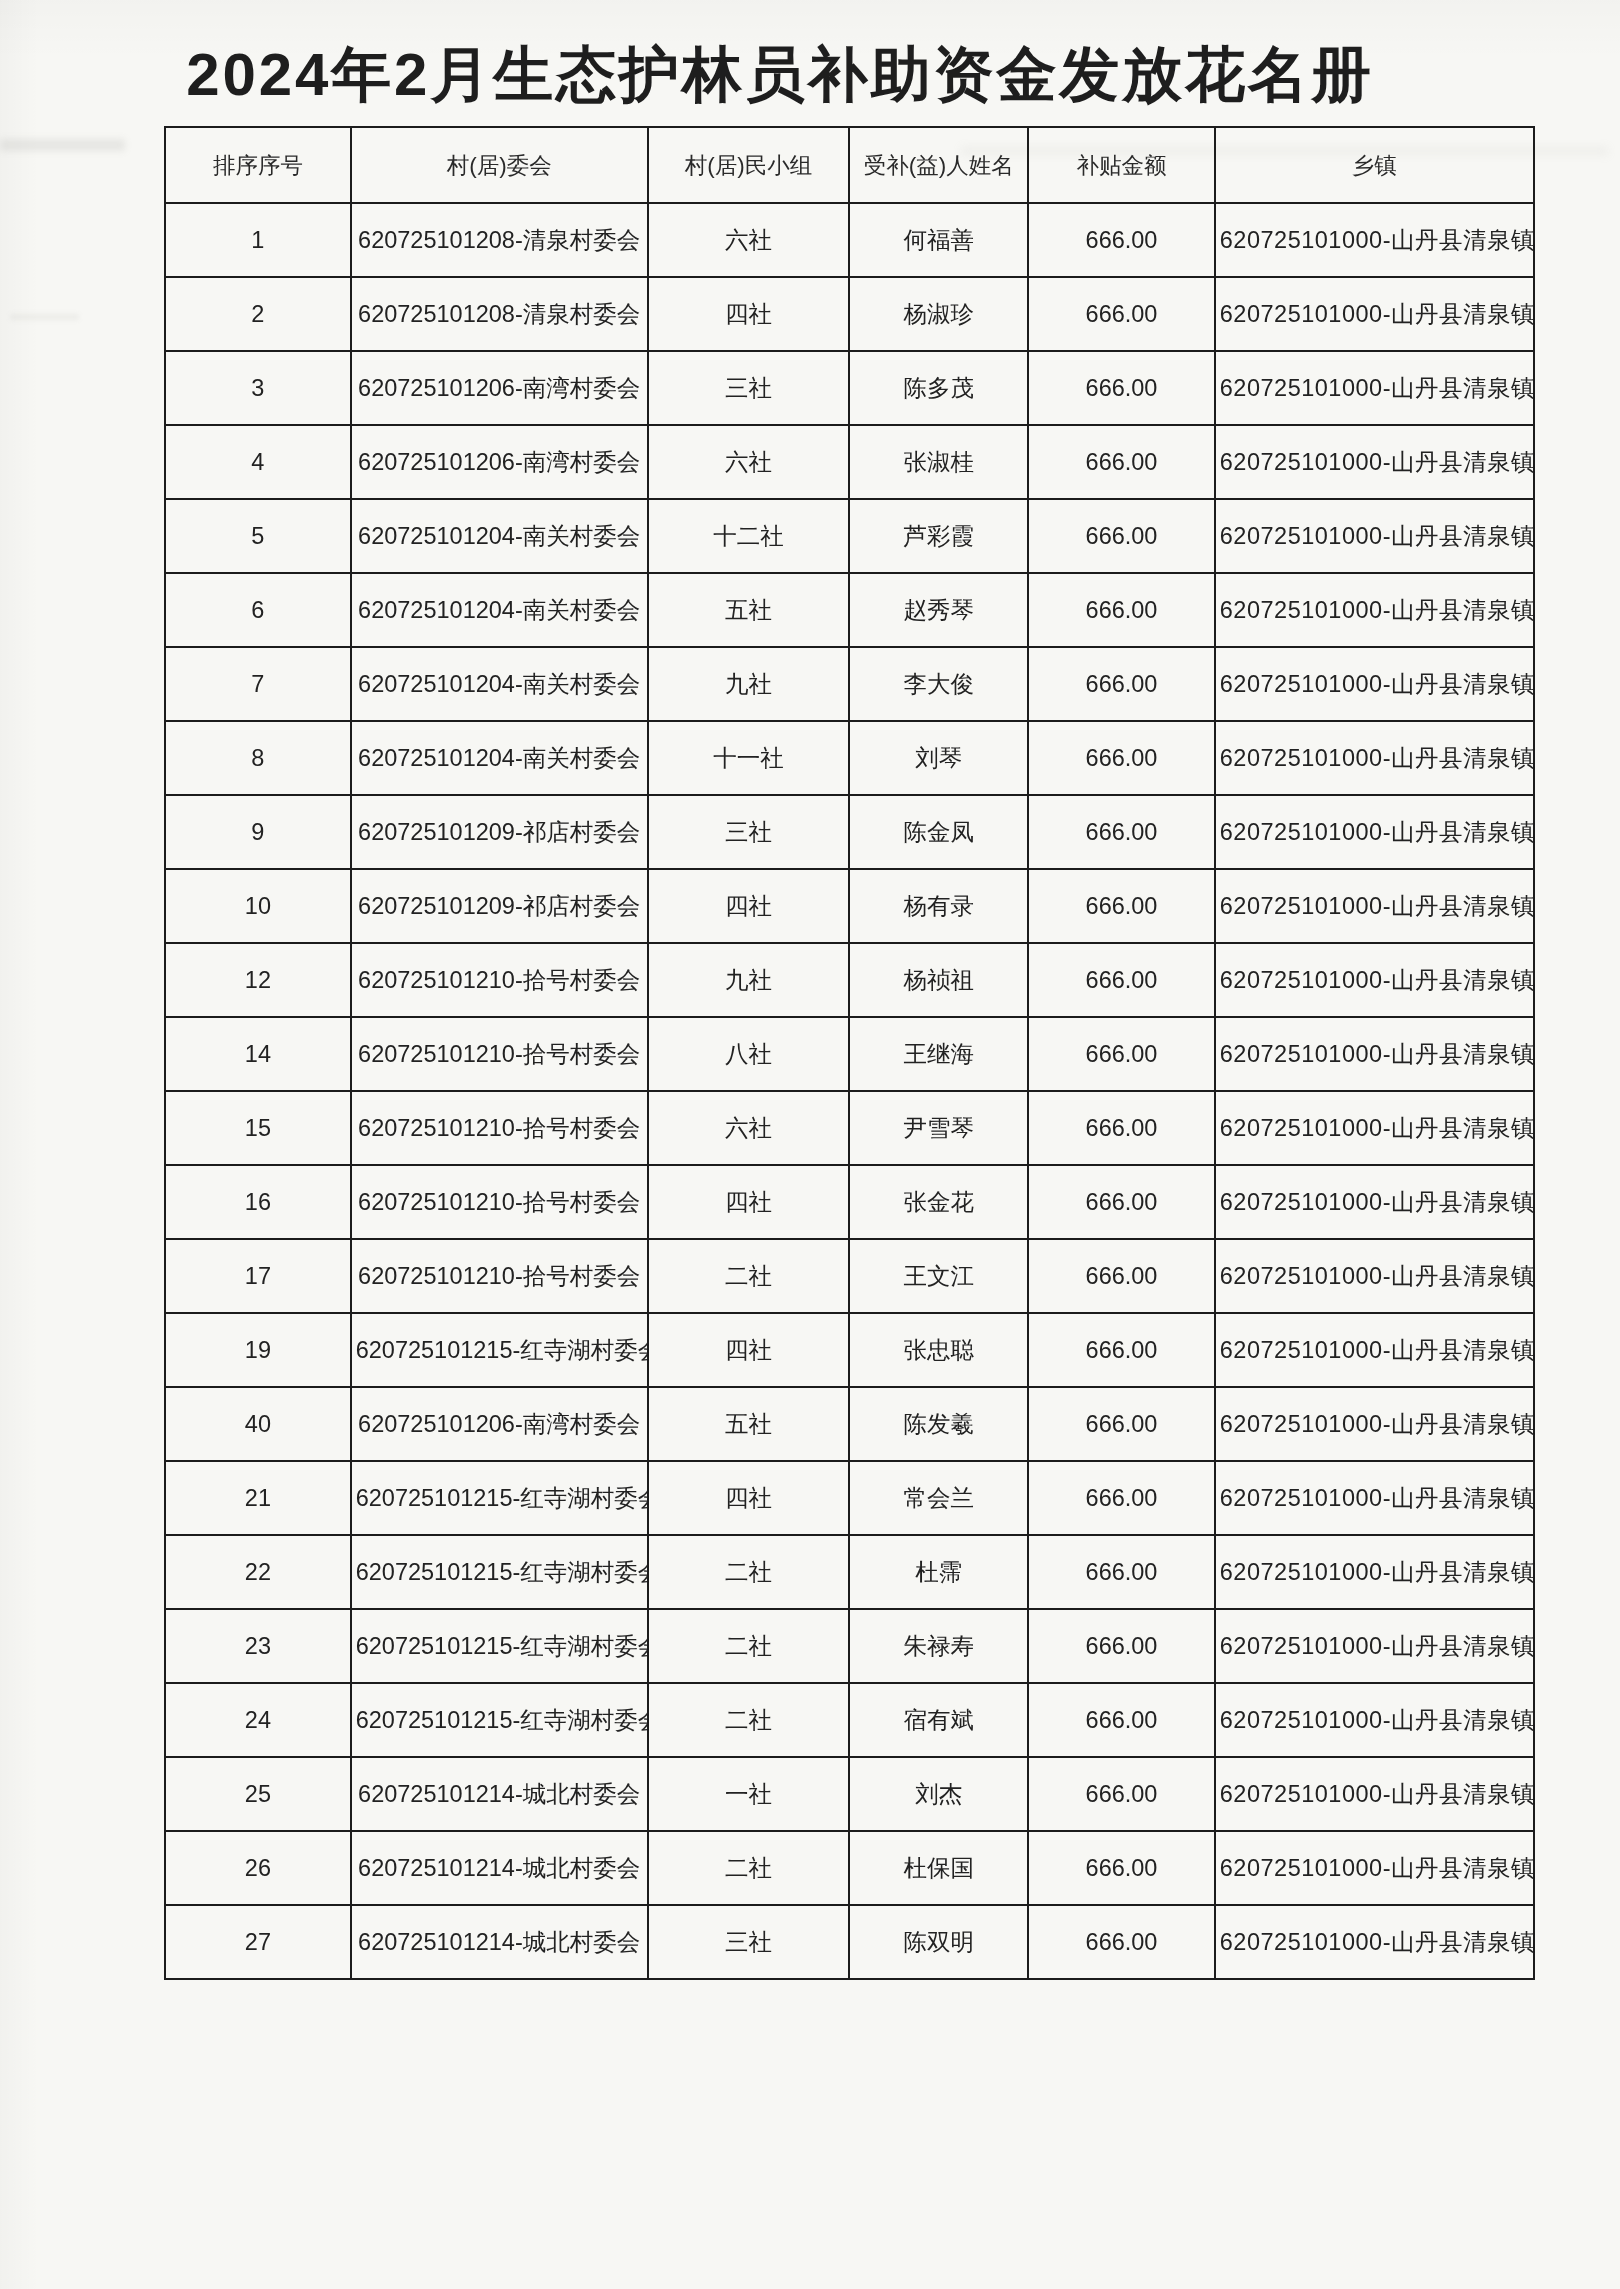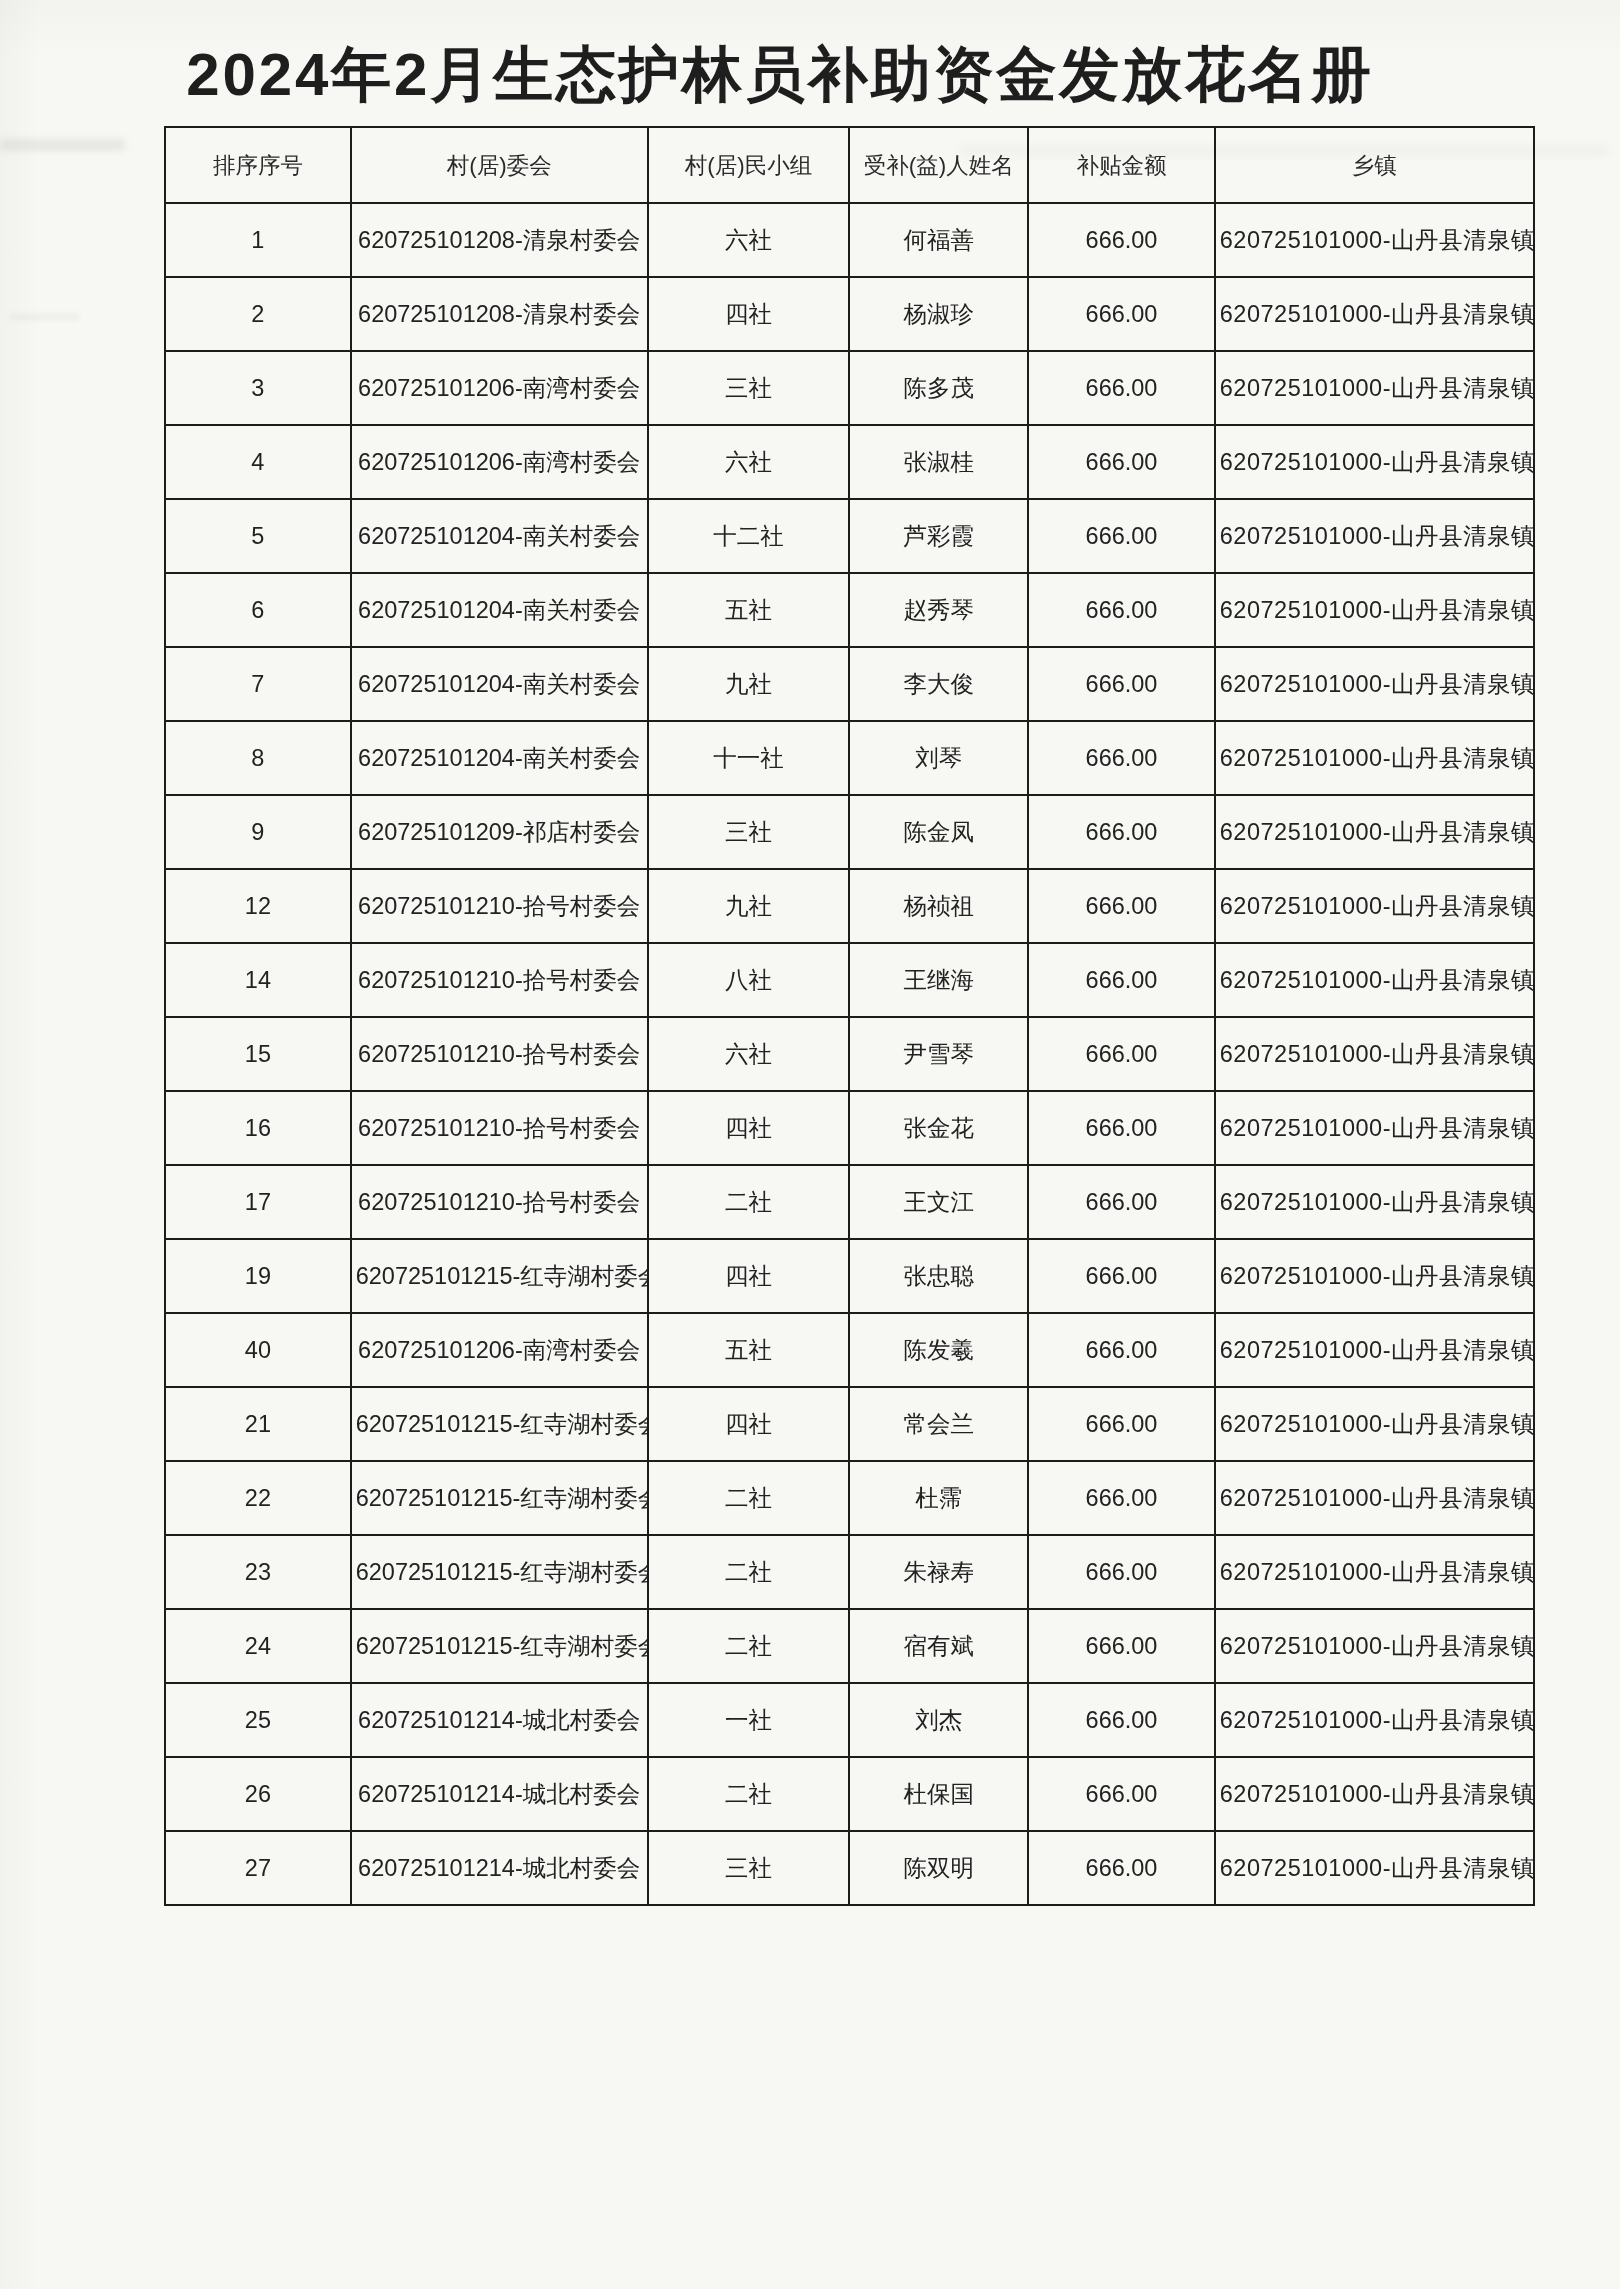--- a/index.html
+++ b/index.html
@@ -179,20 +179,28 @@
         </tr>
         <tr>
           <td class="col-0">9</td>
           <td class="col-1">620725101209-祁店村委会</td>
           <td class="col-2">三社</td>
           <td class="col-3">陈金凤</td>
           <td class="col-4">666.00</td>
           <td class="col-5">620725101000-山丹县清泉镇</td>
         </tr>
         <tr>
+          <td class="col-0">10</td>
+          <td class="col-1">620725101209-祁店村委会</td>
+          <td class="col-2">四社</td>
+          <td class="col-3">杨有录</td>
+          <td class="col-4">666.00</td>
+          <td class="col-5">620725101000-山丹县清泉镇</td>
+        </tr>
+        <tr>
           <td class="col-0">12</td>
           <td class="col-1">620725101210-拾号村委会</td>
           <td class="col-2">九社</td>
           <td class="col-3">杨祯祖</td>
           <td class="col-4">666.00</td>
           <td class="col-5">620725101000-山丹县清泉镇</td>
         </tr>
         <tr>
           <td class="col-0">14</td>
           <td class="col-1">620725101210-拾号村委会</td>

